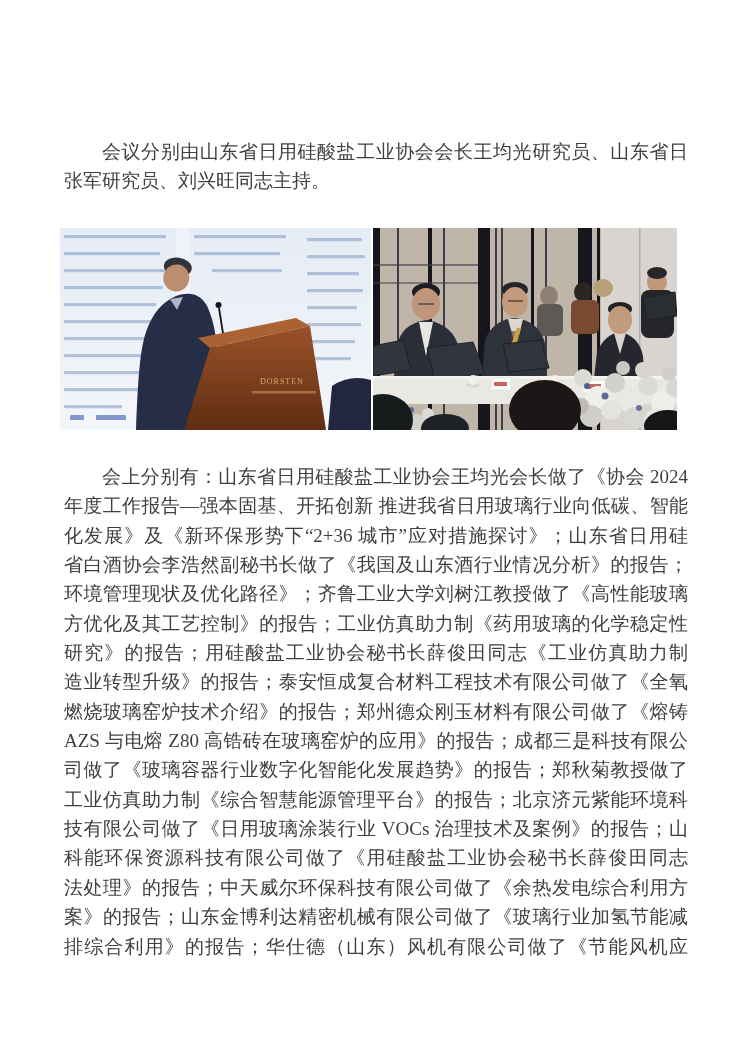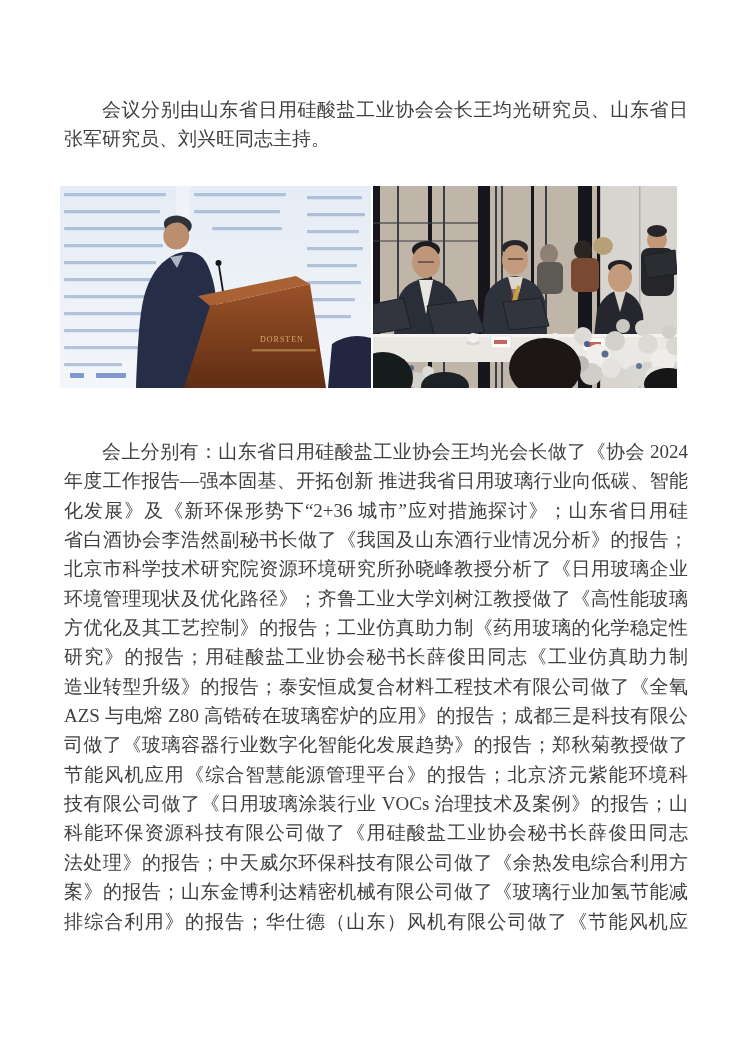--- a/index.html
+++ b/index.html
@@ -2,24 +2,25 @@
 <html lang="zh"><head>
 <meta charset="utf-8">
 <style>
   html,body{margin:0;padding:0;background:#ffffff;}
   .page{
     position:relative;
     width:750px;height:944px;
     background:#ffffff;
     overflow:hidden;
     font-family:"Liberation Serif","DejaVu Serif",serif;
+    margin-top:42px;
   }
   .para{position:absolute;left:64px;width:624px;}
   #para1{top:95px;}
-  #para2{top:437px;}
+  #para2{top:420px;}
   .tline{
     height:29.35px;
     line-height:29.35px;
     font-size:19px;
     color:#3f3f3f;
     text-align:justify;
     text-align-last:justify;
     overflow:hidden;
   }
   .tline.indent{text-indent:38px;}
@@ -234,28 +235,28 @@
         </g>
       </g>
     </svg>
   </div>
 
   <div class="para" id="para2">
     <div class="tline indent">会上分别有：山东省日用硅酸盐工业协会王均光会长做了《协会 2024</div>
     <div class="tline">年度工作报告—强本固基、开拓创新 推进我省日用玻璃行业向低碳、智能</div>
     <div class="tline">化发展》及《新环保形势下“2+36 城市”应对措施探讨》；山东省日用硅</div>
     <div class="tline">省白酒协会李浩然副秘书长做了《我国及山东酒行业情况分析》的报告；</div>
-    <div class="tline">北京市科学技术研究院资源环境研究所孙晓峰教授分析了《日用玻璃企业</div>
     <div class="tline">环境管理现状及优化路径》；齐鲁工业大学刘树江教授做了《高性能玻璃配</div>
     <div class="tline">方优化及其工艺控制》的报告；工业仿真助力制《药用玻璃的化学稳定性</div>
     <div class="tline">研究》的报告；用硅酸盐工业协会秘书长薛俊田同志《工业仿真助力制</div>
     <div class="tline">造业转型升级》的报告；泰安恒成复合材料工程技术有限公司做了《全氧</div>
+    <div class="tline">燃烧玻璃窑炉技术介绍》的报告；郑州德众刚玉材料有限公司做了《熔铸</div>
     <div class="tline">AZS 与电熔 Z80 高锆砖在玻璃窑炉的应用》的报告；成都三是科技有限公</div>
     <div class="tline">司做了《玻璃容器行业数字化智能化发展趋势》的报告；郑秋菊教授做了</div>
-    <div class="tline">节能风机应用《综合智慧能源管理平台》的报告；北京济元紫能环境科</div>
+    <div class="tline">工业仿真助力制《综合智慧能源管理平台》的报告；北京济元紫能环境科</div>
     <div class="tline">技有限公司做了《日用玻璃涂装行业 VOCs 治理技术及案例》的报告；山东</div>
     <div class="tline">科能环保资源科技有限公司做了《用硅酸盐工业协会秘书长薛俊田同志</div>
     <div class="tline">法处理》的报告；中天威尔环保科技有限公司做了《余热发电综合利用方</div>
     <div class="tline">案》的报告；山东金博利达精密机械有限公司做了《玻璃行业加氢节能减</div>
     <div class="tline last">排综合利用》的报告；华仕德（山东）风机有限公司做了《节能风机应用》</div>
   </div>
 
 </div>
 
 </body></html>

